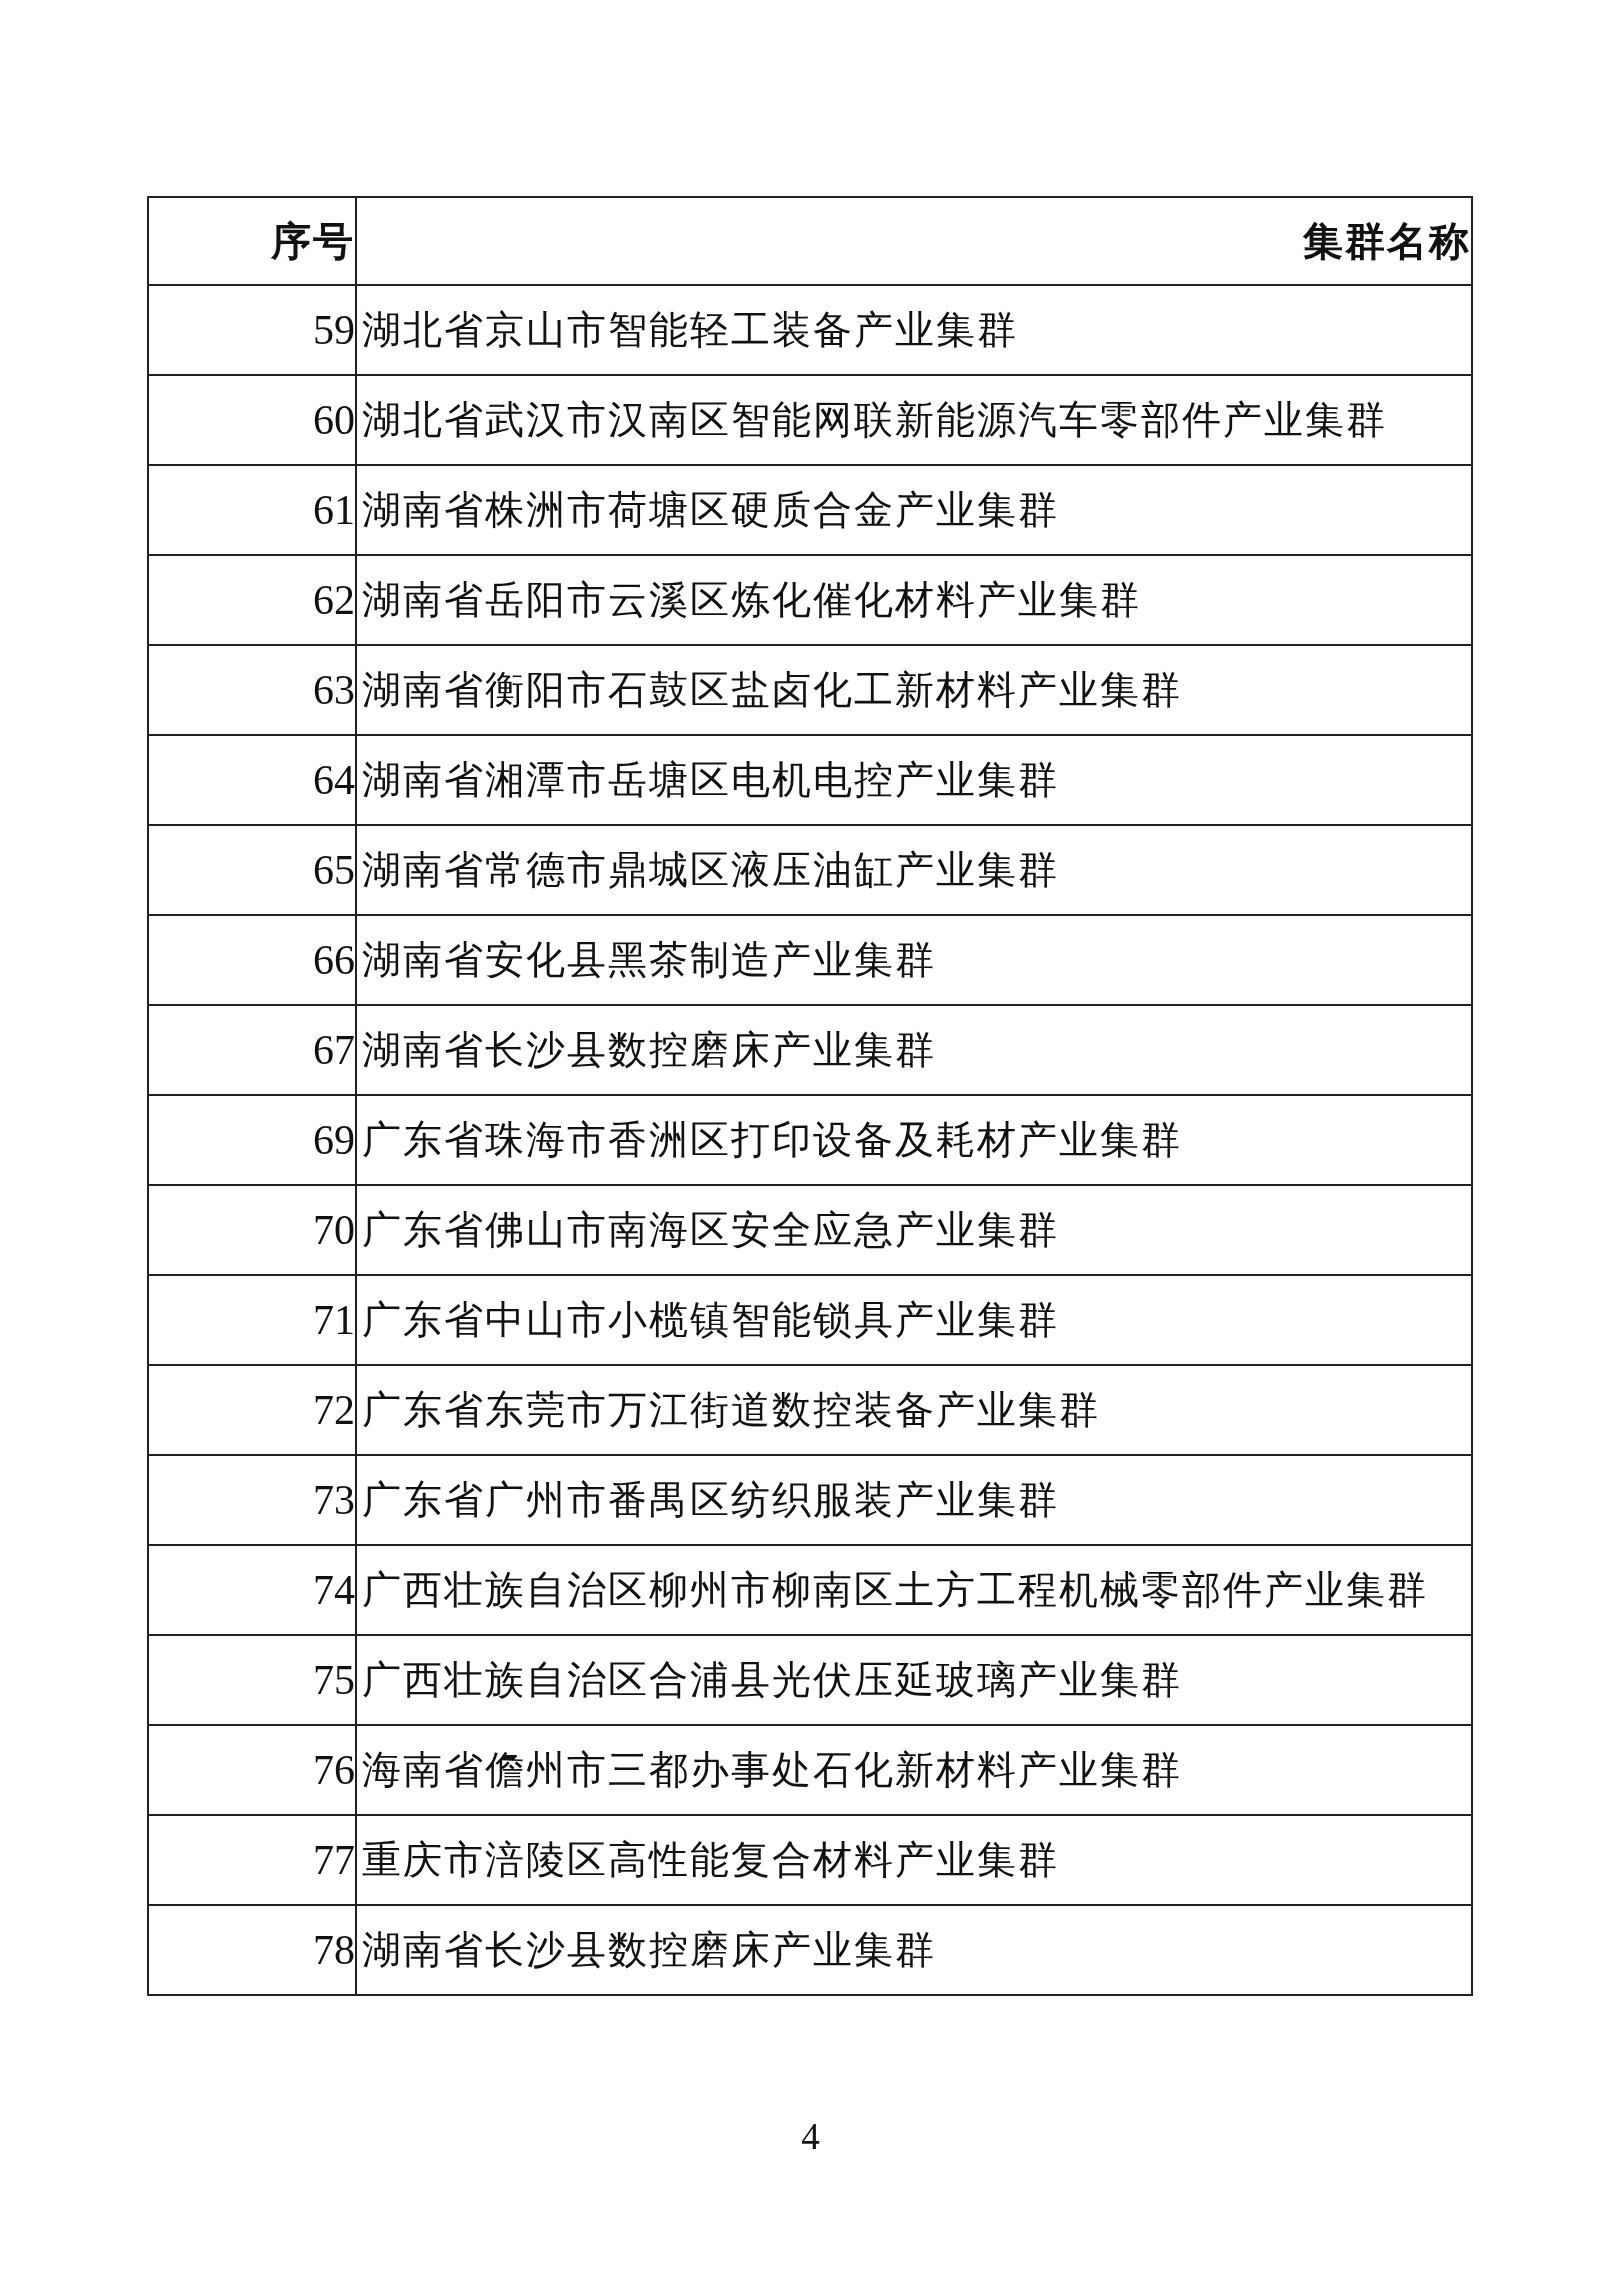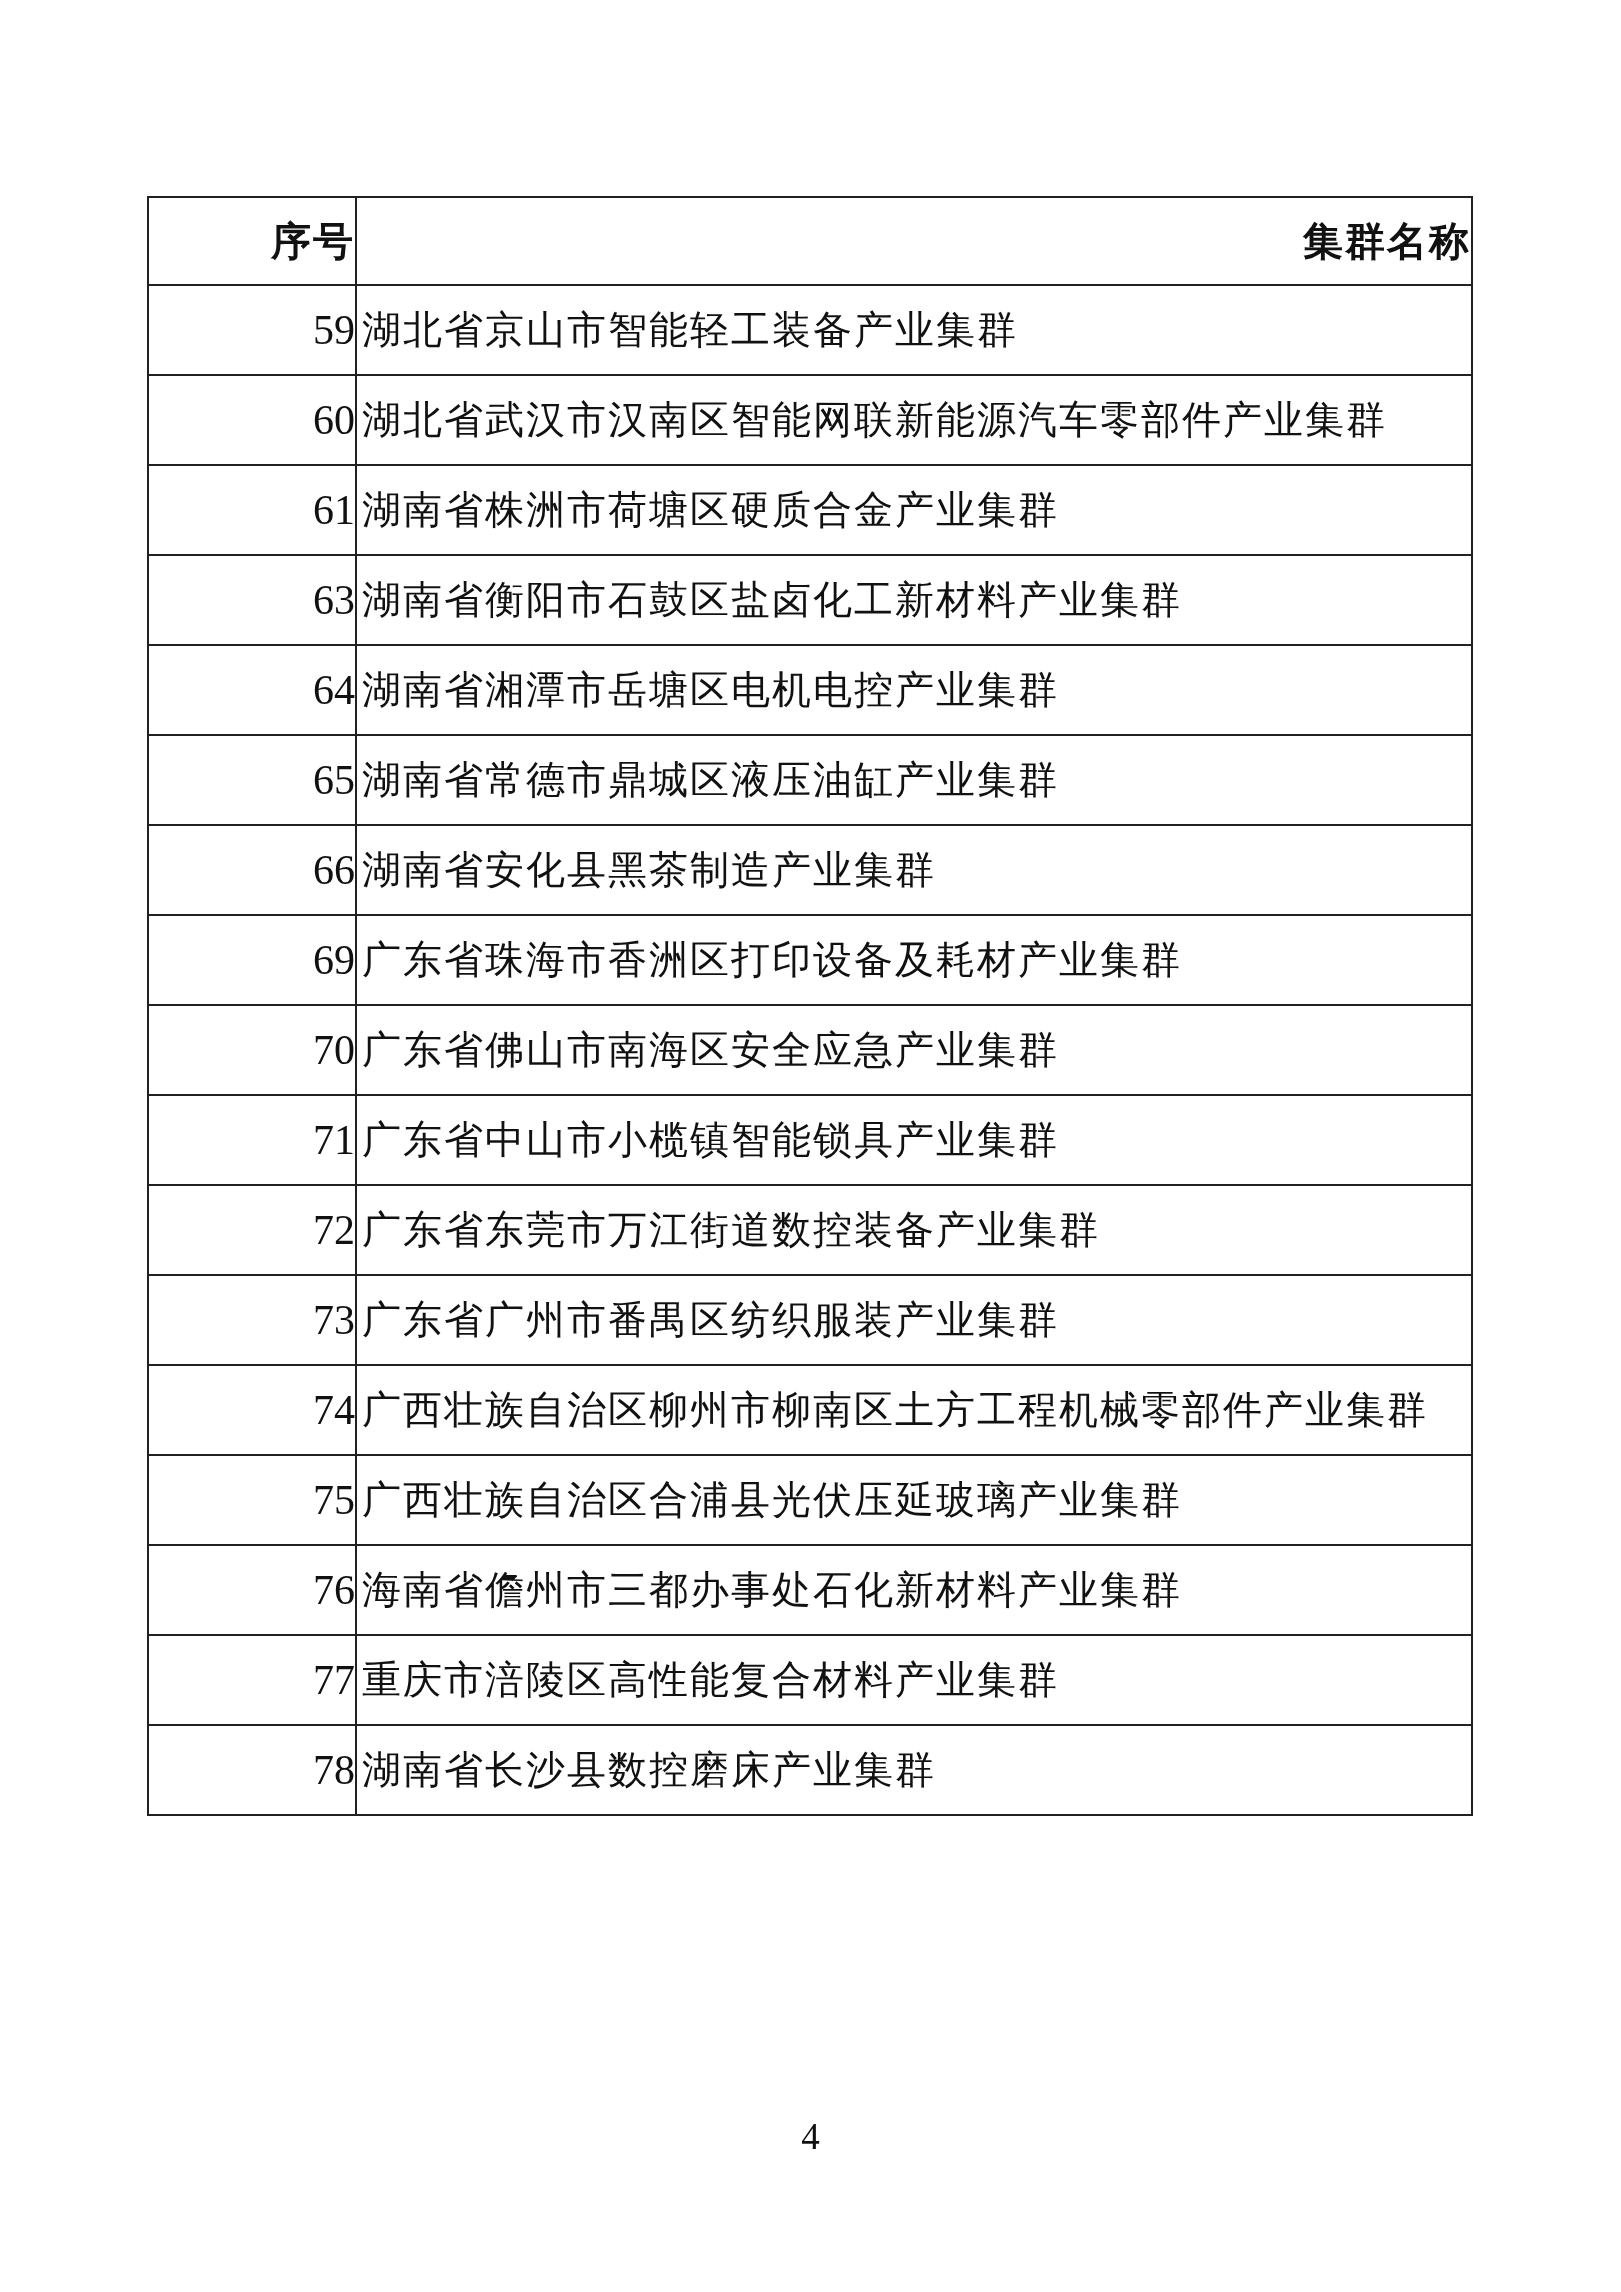--- a/index.html
+++ b/index.html
@@ -88,34 +88,42 @@
         </tr>
         <tr>
           <td class="cell-index">60</td>
           <td class="cell-name">湖北省武汉市汉南区智能网联新能源汽车零部件产业集群</td>
         </tr>
         <tr>
           <td class="cell-index">61</td>
           <td class="cell-name">湖南省株洲市荷塘区硬质合金产业集群</td>
         </tr>
         <tr>
+          <td class="cell-index">62</td>
+          <td class="cell-name">湖南省岳阳市云溪区炼化催化材料产业集群</td>
+        </tr>
+        <tr>
           <td class="cell-index">63</td>
           <td class="cell-name">湖南省衡阳市石鼓区盐卤化工新材料产业集群</td>
         </tr>
         <tr>
           <td class="cell-index">64</td>
           <td class="cell-name">湖南省湘潭市岳塘区电机电控产业集群</td>
         </tr>
         <tr>
           <td class="cell-index">65</td>
           <td class="cell-name">湖南省常德市鼎城区液压油缸产业集群</td>
         </tr>
         <tr>
           <td class="cell-index">66</td>
           <td class="cell-name">湖南省安化县黑茶制造产业集群</td>
+        </tr>
+        <tr>
+          <td class="cell-index">67</td>
+          <td class="cell-name">湖南省长沙县数控磨床产业集群</td>
         </tr>
         <tr>
           <td class="cell-index">69</td>
           <td class="cell-name">广东省珠海市香洲区打印设备及耗材产业集群</td>
         </tr>
         <tr>
           <td class="cell-index">70</td>
           <td class="cell-name">广东省佛山市南海区安全应急产业集群</td>
         </tr>
         <tr>

